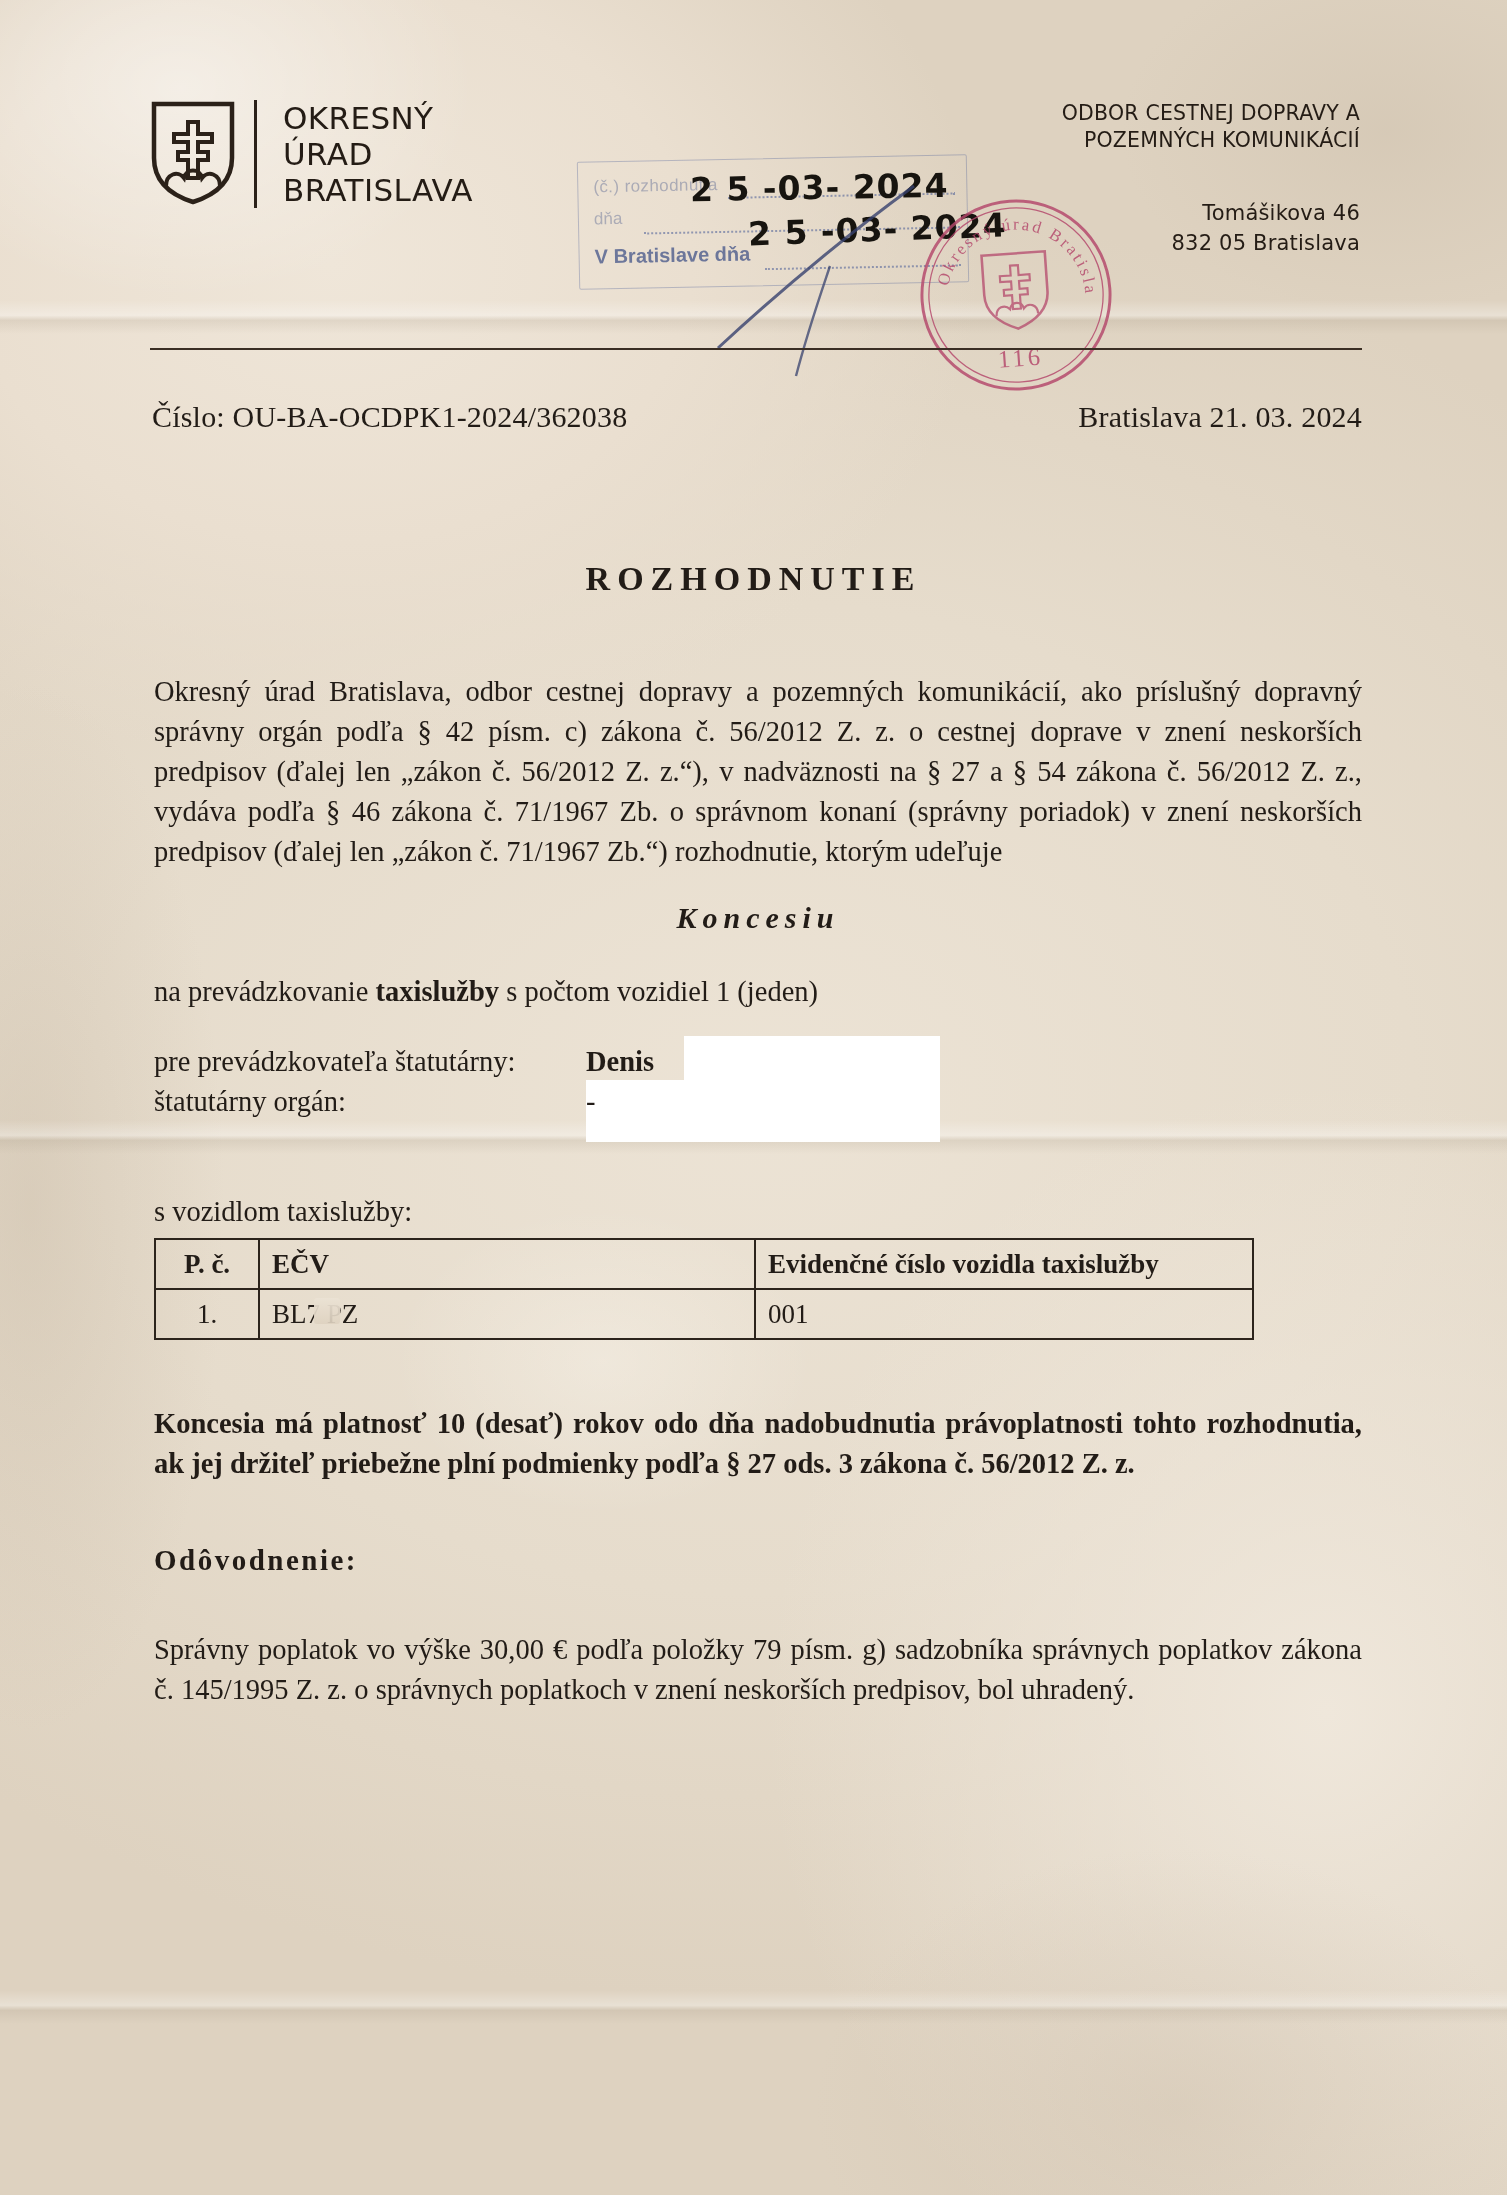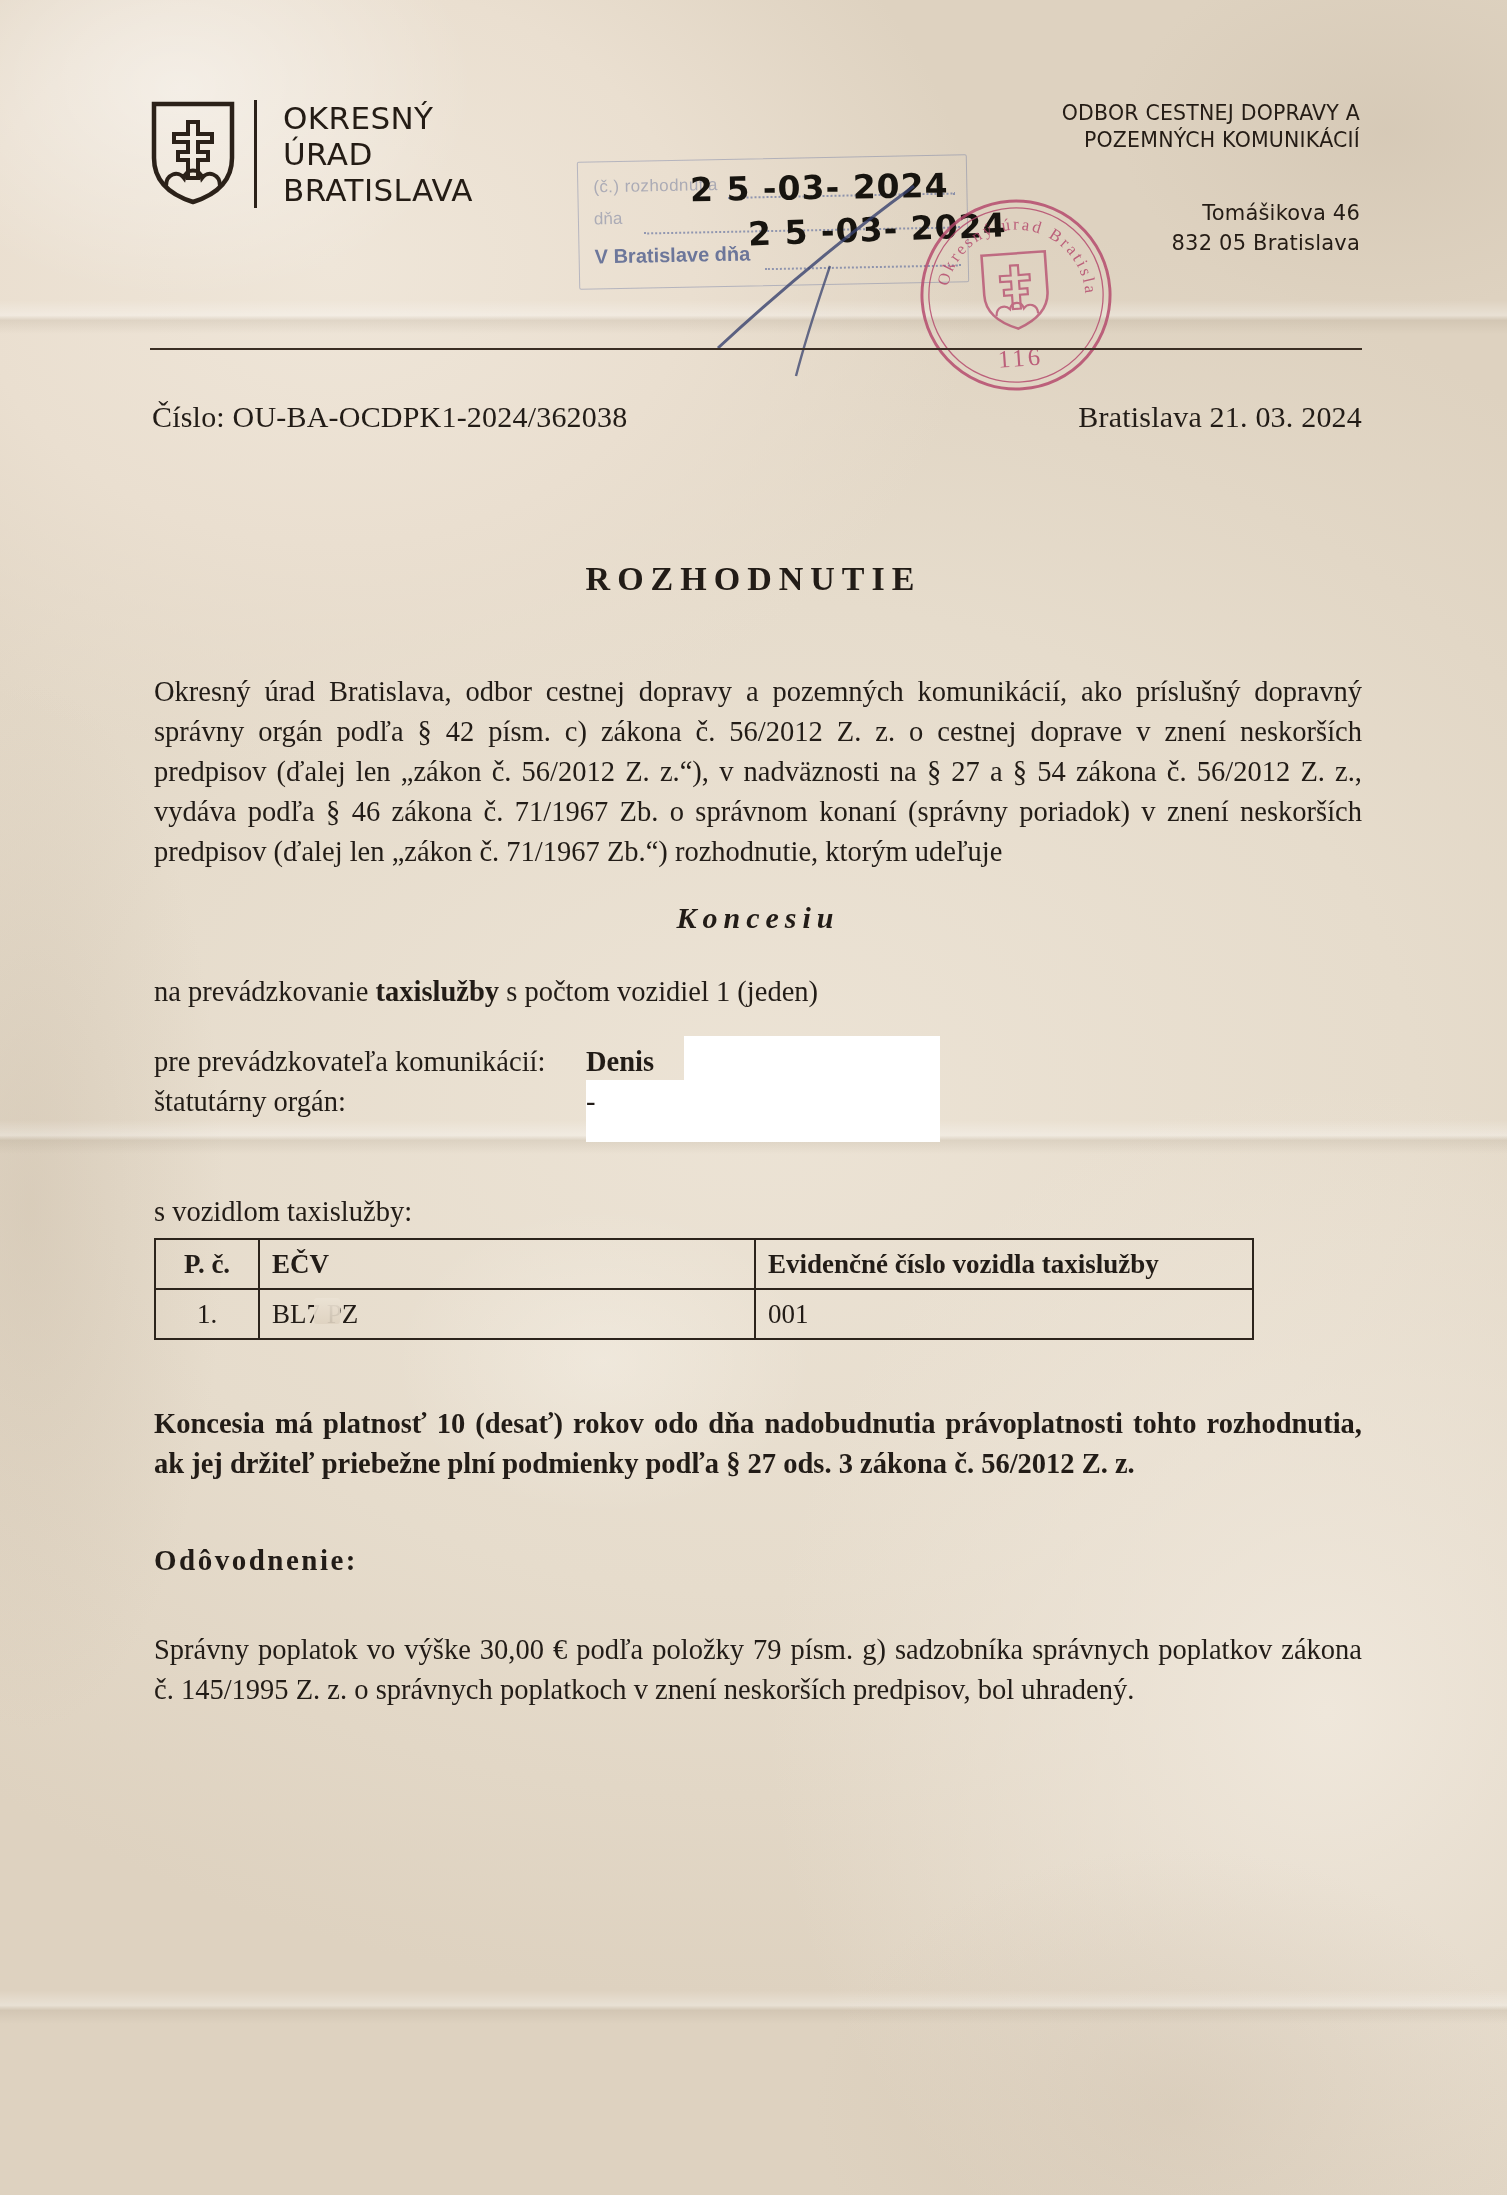--- a/index.html
+++ b/index.html
@@ -328,21 +328,21 @@
 
     <div class="just">Okresný úrad Bratislava, odbor cestnej dopravy a pozemných komunikácií, ako príslušný dopravný správny orgán podľa § 42 písm. c) zákona č. 56/2012  Z. z. o cestnej doprave v znení neskorších predpisov (ďalej len „zákon č. 56/2012 Z. z.“), v nadväznosti na § 27 a § 54 zákona č. 56/2012 Z. z., vydáva podľa § 46 zákona č. 71/1967 Zb. o správnom konaní (správny poriadok) v znení neskorších predpisov (ďalej len „zákon č. 71/1967 Zb.“) rozhodnutie, ktorým udeľuje</div>
 
     <div class="koncesiu">Koncesiu</div>
 
     <div class="ln">
       <span>na prevádzkovanie </span><span class="b">taxislužby</span><span> s počtom vozidiel 1 (jeden)</span>
     </div>
 
     <div class="oper-row">
-      <span>pre prevádzkovateľa komunikácií:</span>
+      <span>pre prevádzkovateľa štatutárny:</span>
       <span class="oper-name">Denis</span>
       <span class="redact r1"></span>
       <span class="redact r2"></span>
     </div>
 
     <div class="statut">
       <span>štatutárny orgán:</span>
       <span class="dash">-</span>
     </div>
 

